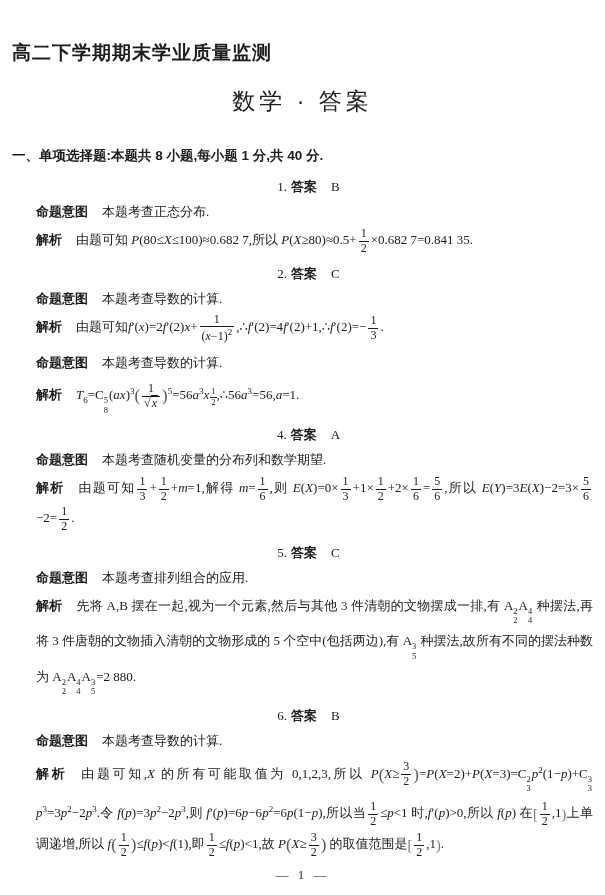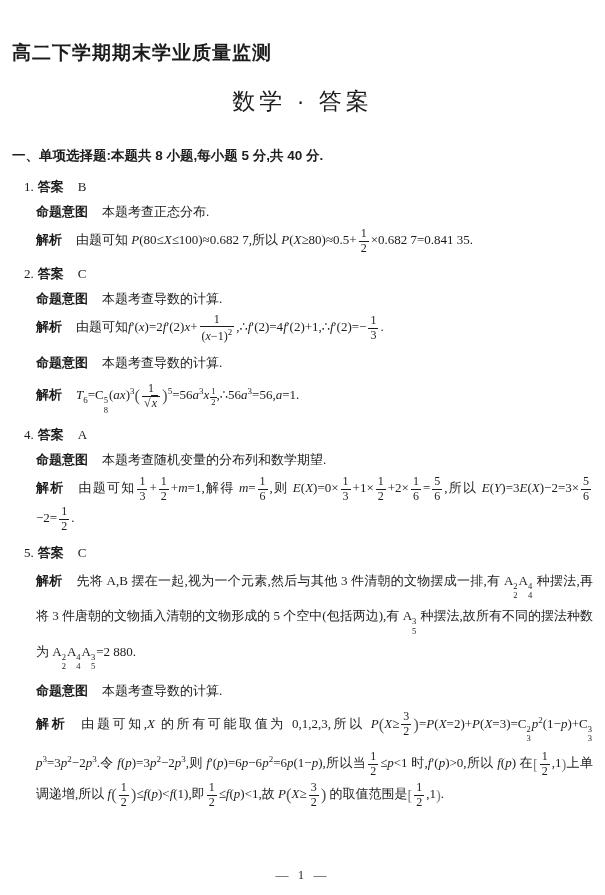--- a/index.html
+++ b/index.html
@@ -29,21 +29,21 @@
     letter-spacing:4px;
   }
   .section-header {
     font-size:13.5px;
     font-weight:700;
     font-family:"Liberation Sans","DejaVu Sans",sans-serif;
     margin:0 0 9px 0;
   }
 
   .question { font-size:13px; margin-bottom:6px; }
-  .ans-line { padding-left:12px; line-height:25px; }
+  .ans-line { padding-left:12px; line-height:25px;text-align:center; }
   .q-num { margin-right:4px; }
   .lbl {
     font-weight:700;
     font-family:"Liberation Sans","DejaVu Sans",sans-serif;
     margin-right:14px;
   }
   .ans-letter { font-family:"Liberation Serif","DejaVu Serif",serif; }
   .intent-line { padding-left:24px; line-height:25px; }
   .analysis { padding-left:24px; line-height:30px; text-align:justify; margin-top:1px; }
   .analysis .lbl { float:none;font-family:Liberation Serif, serif; }
@@ -77,21 +77,21 @@
   }
 </style>
 </head>
 <body>
 
 <div class="page">
 
   <h1 class="doc-title">高二下学期期末学业质量监测</h1>
   <h2 class="doc-subtitle">数学 · 答案</h2>
 
-  <div class="section-header">一、单项选择题:本题共 8 小题,每小题 5 分,共 40 分.</div>
+  <div class="section-header">一、单项选择题:本题共 8 小题,每小题 1 分,共 40 分.</div>
 
   <div class="question">
     <div class="ans-line">
       <span class="q-num">1.</span><span class="lbl">答案</span><span class="ans-letter">B</span>
     </div>
     <div class="intent-line">
       <span class="lbl">命题意图</span><span>本题考查正态分布.</span>
     </div>
     <div class="analysis">
       <span class="lbl">解析</span><span>由题可知 <i>P</i>(80≤<i>X</i>≤100)≈0.682 7,所以 <i>P</i>(<i>X</i>≥80)≈0.5+<span class="fr"><span>1</span><span>2</span></span>×0.682 7=0.841 35.</span>
@@ -134,20 +134,23 @@
     </div>
     <div class="analysis">
       <span class="lbl">解析</span><span>由题可知<span class="fr"><span>1</span><span>3</span></span>+<span class="fr"><span>1</span><span>2</span></span>+<i>m</i>=1,解得 <i>m</i>=<span class="fr"><span>1</span><span>6</span></span>,则 <i>E</i>(<i>X</i>)=0×<span class="fr"><span>1</span><span>3</span></span>+1×<span class="fr"><span>1</span><span>2</span></span>+2×<span class="fr"><span>1</span><span>6</span></span>=<span class="fr"><span>5</span><span>6</span></span>,所以 <i>E</i>(<i>Y</i>)=3<i>E</i>(<i>X</i>)−2=3×<span class="fr"><span>5</span><span>6</span></span>−2=<span class="fr"><span>1</span><span>2</span></span>.</span>
     </div>
   </div>
 
   <div class="question">
     <div class="ans-line">
       <span class="q-num">5.</span><span class="lbl">答案</span><span class="ans-letter">C</span>
     </div>
+    <div class="intent-line">
+      <span class="lbl">命题意图</span><span>本题考查排列组合的应用.</span>
+    </div>
     <div class="analysis">
       <span class="lbl">解析</span><span>先将 A,B 摆在一起,视为一个元素,然后与其他 3 件清朝的文物摆成一排,有 A<span class="ss">
             <span>2</span>
             <span>2</span>
           </span>A<span class="ss">
             <span>4</span>
             <span>4</span>
           </span> 种摆法,再将 3 件唐朝的文物插入清朝的文物形成的 5 个空中(包括两边),有 A<span class="ss">
             <span>3</span>
             <span>5</span>
@@ -158,20 +161,23 @@
             <span>4</span>
             <span>4</span>
           </span>A<span class="ss">
             <span>3</span>
             <span>5</span>
           </span>=2 880.</span>
     </div>
   </div>
 
   <div class="question">
+    <div class="ans-line">
+      <span class="q-num">6.</span><span class="lbl">答案</span><span class="ans-letter">B</span>
+    </div>
     <div class="intent-line">
       <span class="lbl">命题意图</span><span>本题考查导数的计算.</span>
     </div>
     <div class="analysis">
       <span class="lbl">解析</span><span>由题可知,<i>X</i> 的所有可能取值为 0,1,2,3,所以 <i>P</i><span class="bp">(</span><i>X</i>≥<span class="fr"><span>3</span><span>2</span></span><span class="bp">)</span>=<i>P</i>(<i>X</i>=2)+<i>P</i>(<i>X</i>=3)=C<span class="ss">
             <span>2</span>
             <span>3</span>
           </span><i>p</i><sup>2</sup>(1−<i>p</i>)+C<span class="ss">
             <span>3</span>
             <span>3</span>

